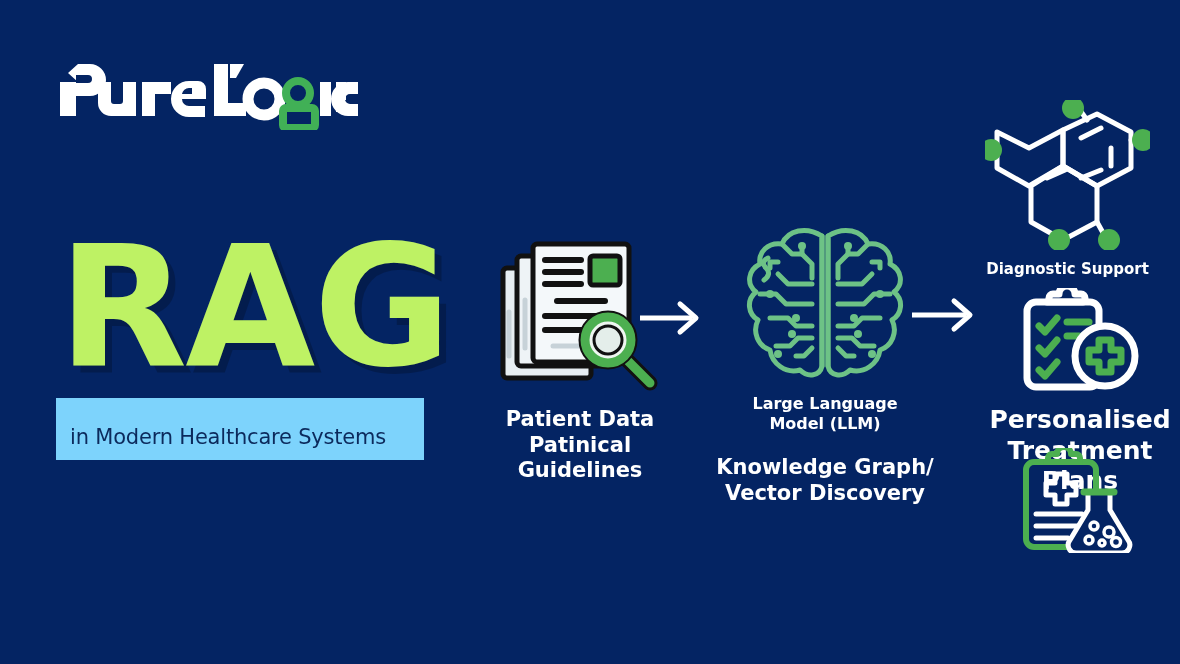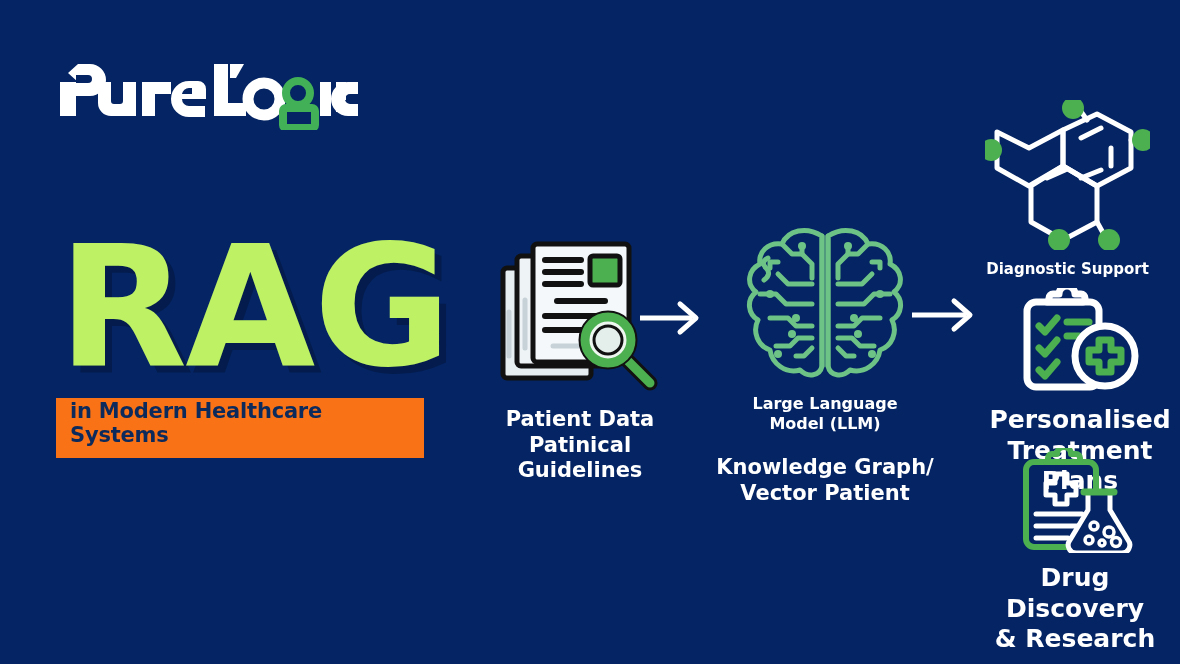--- a/index.html
+++ b/index.html
@@ -26,25 +26,25 @@
     line-height:0.95;
     font-weight:bold;
     color:#bef264;
     letter-spacing:-2px;
     text-shadow: 7px 7px 0 rgba(0,0,0,0.22);
     font-family:"DejaVu Sans", sans-serif;
     margin-left:2px;
   }
   #rag-subtitle-bar {
     margin-top:10px;
-    background:#f97316;
+    background:#7dd3fc;
     color:#0c2a5c;
     font-size:21px;
-    font-weight:bold;
-    padding:1px 14px 11px 14px;
+    font-weight:normal;
+    padding:27px 14px 11px 14px;
     width:368px;
     letter-spacing:-0.2px;
     font-family:"DejaVu Sans", sans-serif;
   }
 
   
   .caption {
     color:#ffffff;
     font-weight:bold;
     text-align:center;
@@ -224,21 +224,21 @@
         <circle cx="108" cy="24" r="4"></circle>
         <circle cx="140" cy="72" r="4"></circle>
         <circle cx="114" cy="96" r="4"></circle>
         <circle cx="118" cy="112" r="4"></circle>
         <circle cx="132" cy="132" r="4"></circle>
       </g>
     </svg>
     <div id="brain-caption" class="caption">Large Language
 Model (LLM)</div>
     <div id="kg-caption" class="caption">Knowledge Graph/
-Vector Patient</div>
+Vector Discovery</div>
   </div>
 
   <svg id="arrow2" viewBox="0 0 72 46" xmlns="http://www.w3.org/2000/svg">
     <line x1="4" y1="23" x2="58" y2="23" stroke="#ffffff" stroke-width="5"></line>
     <polyline points="46,9 62,23 46,37" fill="none" stroke="#ffffff" stroke-width="5" stroke-linecap="round" stroke-linejoin="round"></polyline>
   </svg>
 
   <div class="outcome" id="out-diagnostic">
     <svg class="ico" width="165" height="150" viewBox="0 0 165 150" xmlns="http://www.w3.org/2000/svg">
       <g fill="none" stroke="#ffffff" stroke-width="5" stroke-linecap="round" stroke-linejoin="round">
@@ -317,17 +317,15 @@
         <line x1="68" y1="44" x2="98" y2="44" stroke="#4caf50" stroke-width="7" stroke-linecap="round"></line>
         <g fill="none" stroke="#ffffff" stroke-width="3.5">
           <circle cx="78" cy="78" r="4"></circle>
           <circle cx="93" cy="84" r="5"></circle>
           <circle cx="73" cy="92" r="4"></circle>
           <circle cx="100" cy="94" r="4.5"></circle>
           <circle cx="86" cy="95" r="3"></circle>
         </g>
       </g>
     </svg>
-    <div class="caption cap">Drug Discovery
-&amp; Research</div>
   </div>
 
 </div>
 
 </body></html>

